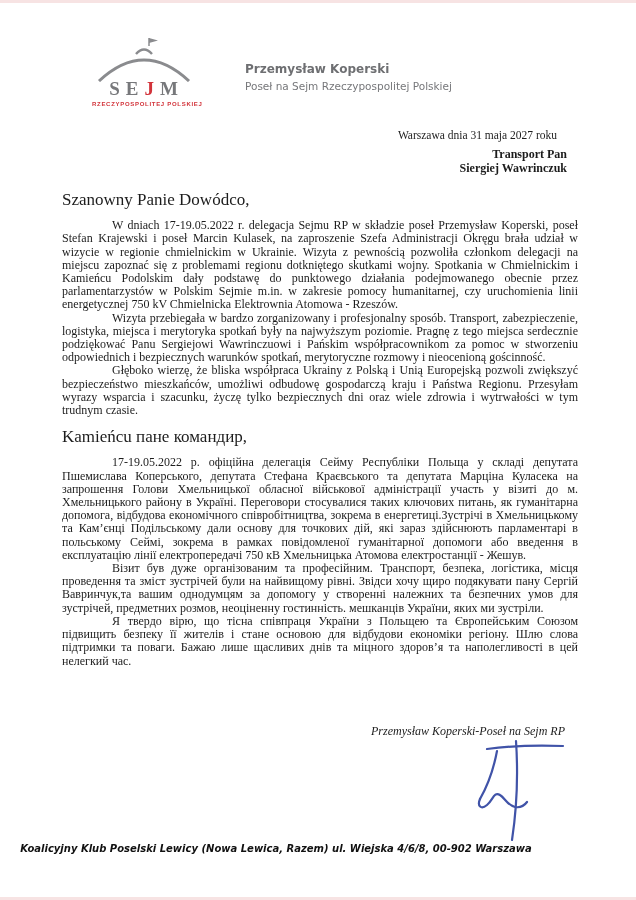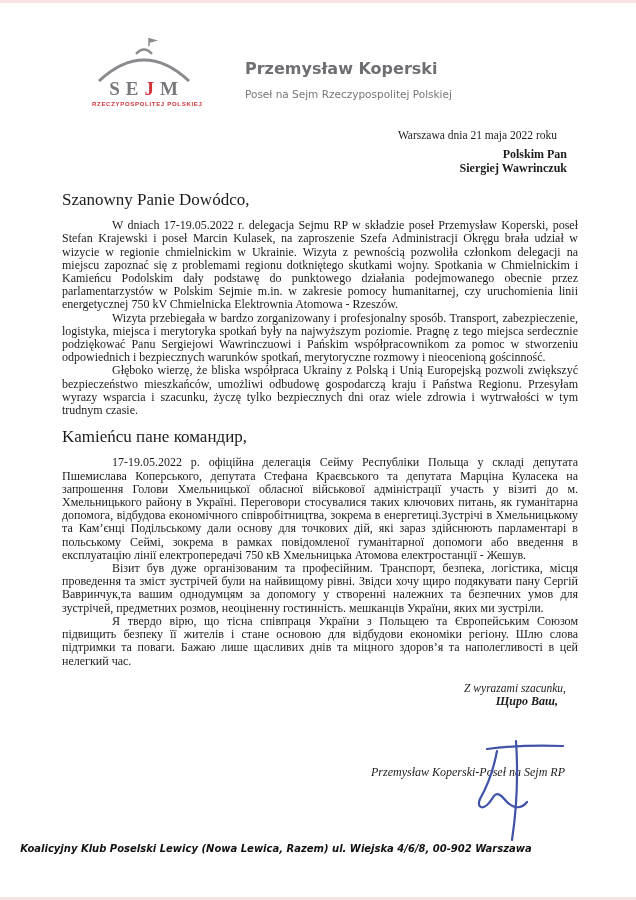--- a/index.html
+++ b/index.html
@@ -23,22 +23,22 @@
     font-size:19px;font-weight:600;color:var(--logo-gray,#77787b);
     letter-spacing:6px;line-height:18px;margin-top:-2px;padding-left:5px;
   }
   .logo-word .j{color:var(--logo-red,#d2333a);}
   .logo-sub{
     font-family:"Liberation Sans","DejaVu Sans",sans-serif;
     font-size:6px;font-weight:bold;color:var(--logo-red,#d2333a);
     letter-spacing:0.7px;margin-top:3px;white-space:nowrap;
   }
   .sender{position:absolute;left:245px;top:61px;font-family:"DejaVu Sans","Liberation Sans",sans-serif;}
-  .sender-name{font-size:16px;font-weight:bold;color:#6e6f72;line-height:16px;}
-  .sender-title{font-size:10.5px;color:#76777a;line-height:15px;margin-top:10px;}
+  .sender-name{font-size:12px;font-weight:bold;color:#6e6f72;line-height:16px;}
+  .sender-title{font-size:10.5px;color:#76777a;line-height:15px;margin-top:2px;}
 
   
   .content{position:absolute;left:62px;top:128px;width:516px;}
   .dateline{font-size:11.5px;line-height:14px;text-align:right;padding-right:21px;}
   .addressee{margin-top:5px;text-align:right;padding-right:11px;font-weight:bold;font-size:12px;line-height:14px;}
   .salutation{font-size:17px;line-height:13.2px;margin:18px 0 13px 0;}
   .salutation.uk{margin-top:13px;}
   .para{
     font-size:12px;line-height:13.2px;margin:0;
     text-align:justify;text-indent:50px;
@@ -76,40 +76,36 @@
     <div class="logo-word"><span>SE</span><span class="j">J</span><span>M</span></div>
     <div class="logo-sub">RZECZYPOSPOLITEJ POLSKIEJ</div>
   </div>
 
   <div class="sender">
     <div class="sender-name">Przemysław Koperski</div>
     <div class="sender-title">Poseł na Sejm Rzeczypospolitej Polskiej</div>
   </div>
 
   <div class="content">
-    <div class="dateline">Warszawa dnia 21 maja 2022 roku</div>
+    <div class="dateline">Warszawa dnia 31 maja 2027 roku</div>
     <div class="addressee">
-      <div>Polskim Pan</div>
+      <div>Transport Pan</div>
       <div>Siergiej Wawrinczuk</div>
     </div>
 
     <p class="salutation">Szanowny Panie Dowódco,</p>
     <p class="para">W dniach 17-19.05.2022 r. delegacja Sejmu RP w składzie poseł Przemysław Koperski, poseł Stefan Krajewski i poseł Marcin Kulasek, na zaproszenie Szefa Administracji Okręgu brała udział w wizycie w regionie chmielnickim w Ukrainie. Wizyta z pewnością pozwoliła członkom delegacji na miejscu zapoznać się z problemami regionu dotkniętego skutkami wojny. Spotkania w Chmielnickim i Kamieńcu Podolskim dały podstawę do punktowego działania podejmowanego obecnie przez parlamentarzystów w Polskim Sejmie m.in. w zakresie pomocy humanitarnej, czy uruchomienia linii energetycznej 750 kV Chmielnicka Elektrownia Atomowa - Rzeszów.</p>
     <p class="para">Wizyta przebiegała w bardzo zorganizowany i profesjonalny sposób. Transport, zabezpieczenie, logistyka, miejsca i merytoryka spotkań były na najwyższym poziomie. Pragnę z tego miejsca serdecznie podziękować Panu Sergiejowi Wawrinczuowi i Pańskim współpracownikom za pomoc w stworzeniu odpowiednich i bezpiecznych warunków spotkań, merytoryczne rozmowy i nieocenioną gościnność.</p>
     <p class="para">Głęboko wierzę, że bliska współpraca Ukrainy z Polską i Unią Europejską pozwoli zwiększyć bezpieczeństwo mieszkańców, umożliwi odbudowę gospodarczą kraju i Państwa Regionu. Przesyłam wyrazy wsparcia i szacunku, życzę tylko bezpiecznych dni oraz wiele zdrowia i wytrwałości w tym trudnym czasie.</p>
 
     <p class="salutation uk">Kamieńcu пане командир,</p>
     <p class="para">17-19.05.2022 р. офіційна делегація Сейму Республіки Польща у складі депутата Пшемислава Коперського, депутата Стефана Краєвського та депутата Марціна Куласека на запрошення Голови Хмельницької обласної військової адміністрації участь у візиті до м. Хмельницького району в Україні. Переговори стосувалися таких ключових питань, як гуманітарна допомога, відбудова економічного співробітництва, зокрема в енергетиці.Зустрічі в Хмельницькому та Кам’єнці Подільському дали основу для точкових дій, які зараз здійснюють парламентарі в польському Сеймі, зокрема в рамках повідомленої гуманітарної допомоги або введення в експлуатацію лінії електропередачі 750 кВ Хмельницька Атомова електростанції - Жешув.</p>
     <p class="para">Візит був дуже організованим та професійним. Транспорт, безпека, логістика, місця проведення та зміст зустрічей були на найвищому рівні. Звідси хочу щиро подякувати пану Сергій Вавринчук,та вашим однодумцям за допомогу у створенні належних та безпечних умов для зустрічей, предметних розмов, неоціненну гостинність. мешканців України, яких ми зустріли.</p>
     <p class="para">Я твердо вірю, що тісна співпраця України з Польщею та Європейським Союзом підвищить безпеку її жителів і стане основою для відбудови економіки регіону. Шлю слова підтримки та поваги. Бажаю лише щасливих днів та міцного здоров’я та наполегливості в цей нелегкий час.</p>
 
-    <div class="closing">
-      <div class="closing-line1">Z wyrazami szacunku,</div>
-      <div class="closing-line2">Щиро Ваш,</div>
-    </div>
 
     <div class="signed-name">Przemysław Koperski-Poseł na Sejm RP</div>
   </div>
 
   <svg class="signature" width="150" height="110" viewBox="0 0 150 110">
     <path d="M52,14 C75,11 105,10 128,11"></path>
     <path d="M62,16 C59,32 53,50 45,64"></path>
     <path d="M45,64 c-3,7 1,11 7,6 c6,-5 7,-14 13,-10 c5,3 7,10 15,12 c5,1 9,-1 12,-5"></path>
     <path d="M81,6 C83,36 82,72 77,105"></path>
   </svg>

